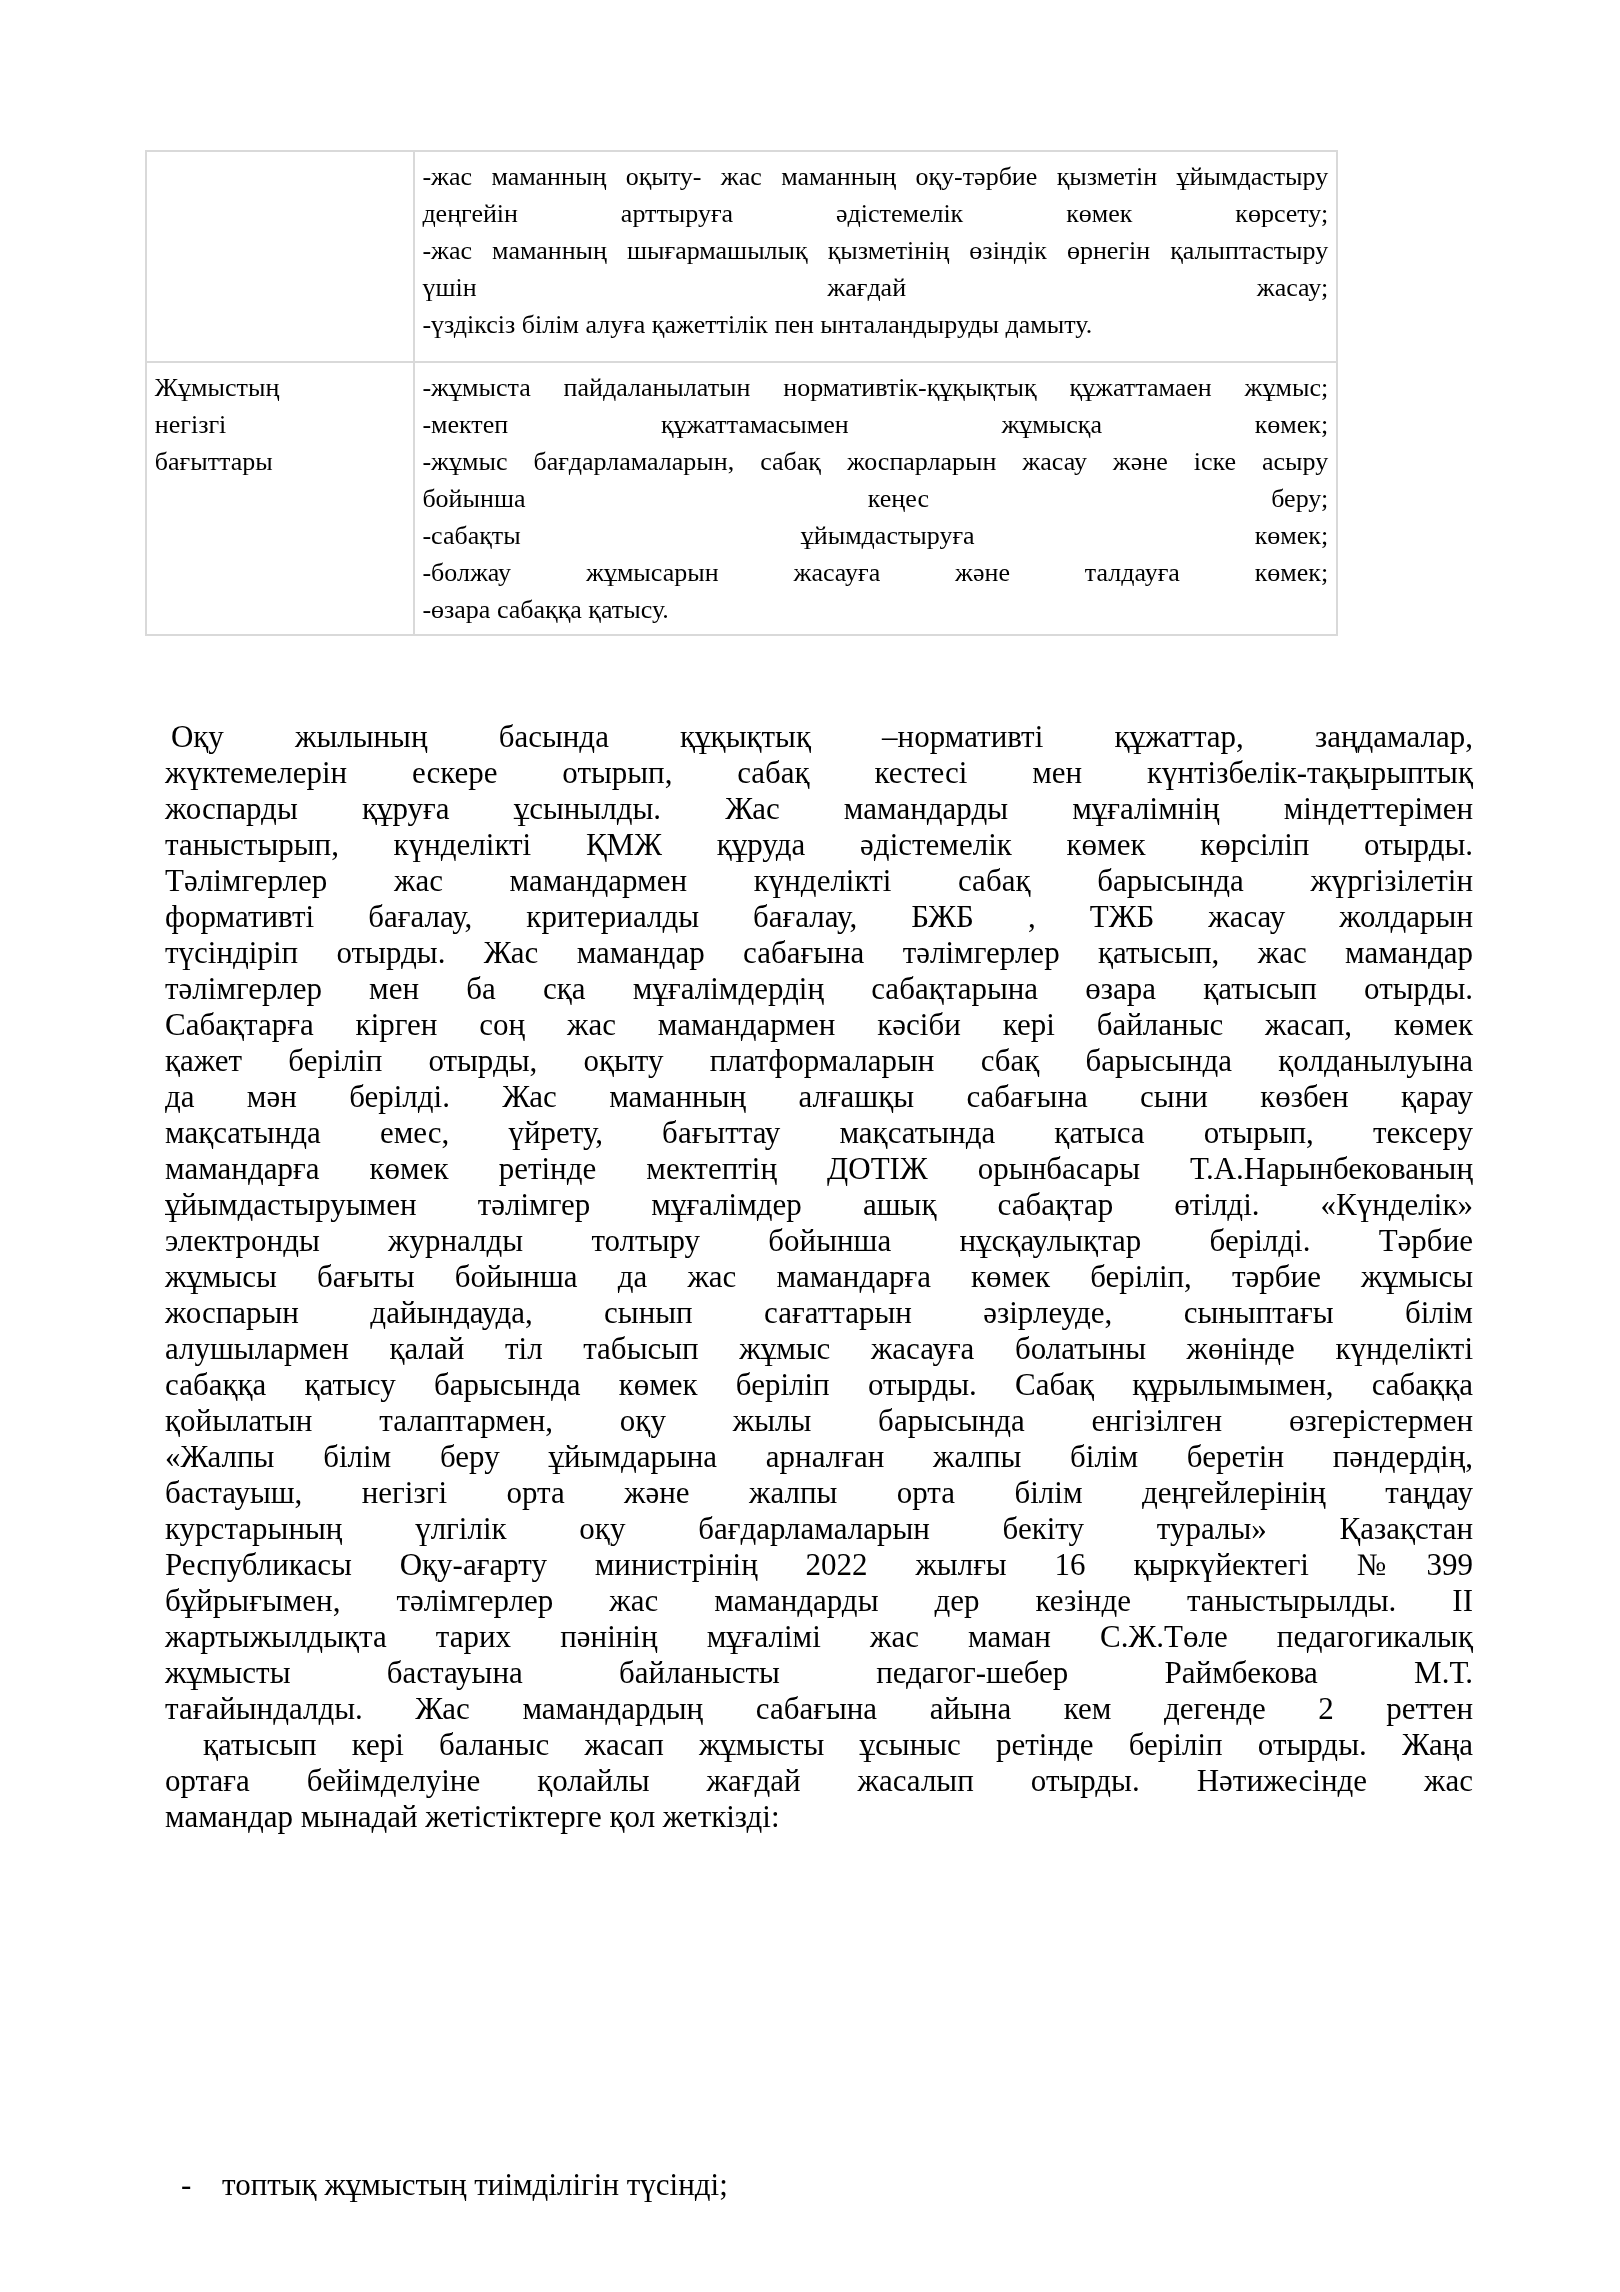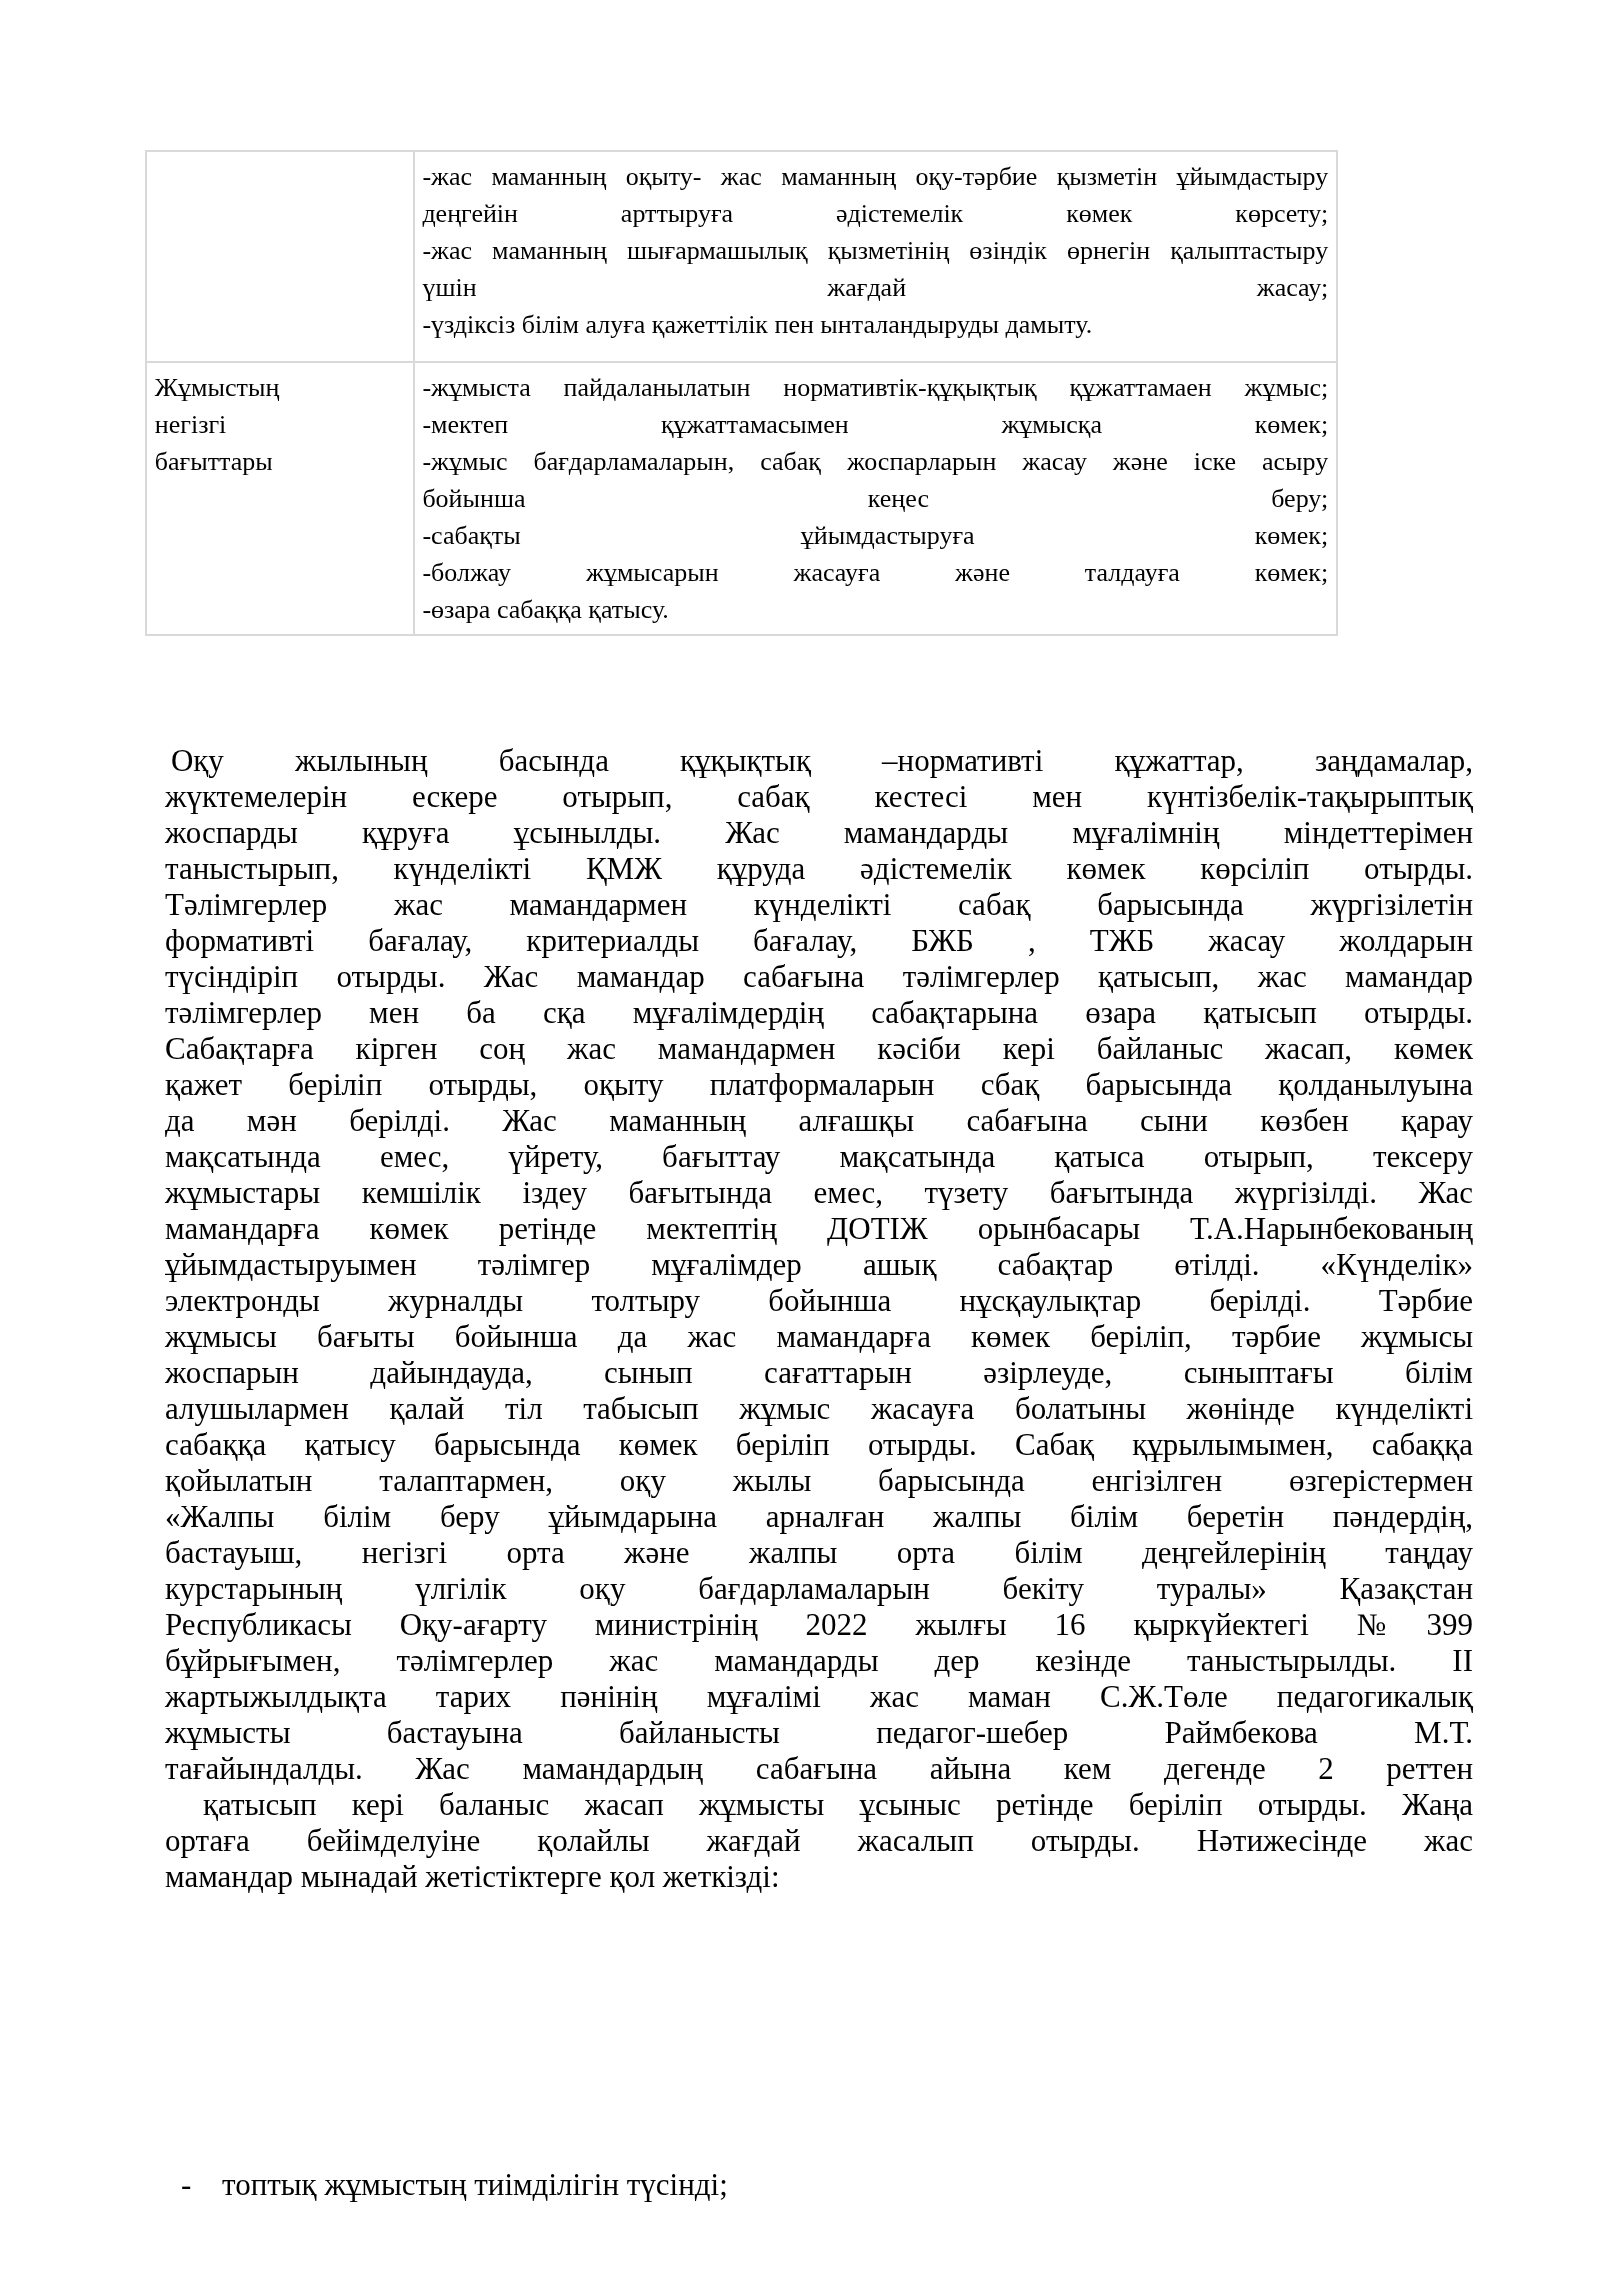--- a/index.html
+++ b/index.html
@@ -10,21 +10,21 @@
     .tbl td { border: 2px solid #d9d9d9; vertical-align: top; padding: 5.9px 7.8px 5.9px 7.8px; font-size: 26px; line-height: 37px; }
     .tbl td.c1 { width: 250px; text-align: left; margin-left: 28px; }
     .tbl td.c2 { text-align: justify; }
     .tbl td.c2 .ln { display: block; text-align: justify; text-align-last: justify; }
     .tbl td.c2 .ln.last { text-align-last: left; }
     .tbl td.c1 .ln { display: block; }
     .row1 td { height: 197px; }
     .row2 td { height: 256px; }
     .row3 td { height: 74px; }
 
-    .body-text { position: absolute; left: 165px; top: 743px; width: 1308px; font-size: 31px; line-height: 36px; }
+    .body-text { position: absolute; left: 165px; top: 719px; width: 1308px; font-size: 31px; line-height: 36px; }
     .body-text .ln { display: block; text-align: justify; text-align-last: justify; white-space: nowrap; word-spacing: 0; }
     .body-text .ln.last { text-align-last: left; }
     .body-text .ln.first { padding-left: 5.9px; }
     .bullet { position: absolute; left: 181px; top: 2167px; font-size: 31px; line-height: 35px; display: flex; }
     .bullet .dash { width: 41px; }
   </style>
 </head>
 <body>
 
 <div class="page">
@@ -66,21 +66,20 @@
       <span class="ln" style="white-space: normal;">жоспарды құруға ұсынылды. Жас мамандарды  мұғалімнің  міндеттерімен</span>
       <span class="ln" style="white-space: normal;">таныстырып, күнделікті ҚМЖ құруда әдістемелік көмек көрсіліп отырды.</span>
       <span class="ln" style="white-space: normal;">Тәлімгерлер жас мамандармен күнделікті сабақ барысында жүргізілетін</span>
       <span class="ln" style="white-space: normal;">формативті бағалау, критериалды бағалау, БЖБ , ТЖБ  жасау жолдарын</span>
       <span class="ln" style="white-space: normal;">түсіндіріп отырды. Жас мамандар сабағына тәлімгерлер қатысып, жас мамандар</span>
       <span class="ln" style="white-space: normal;">тәлімгерлер мен ба сқа мұғалімдердің сабақтарына өзара қатысып отырды.</span>
       <span class="ln" style="white-space: normal;">Сабақтарға кірген соң жас мамандармен кәсіби кері байланыс жасап, көмек</span>
       <span class="ln" style="white-space: normal;">қажет беріліп отырды, оқыту платформаларын сбақ барысында қолданылуына</span>
       <span class="ln" style="white-space: normal;">да мән берілді.  Жас маманның алғашқы сабағына сыни көзбен қарау</span>
       <span class="ln" style="white-space: normal;">мақсатында емес, үйрету, бағыттау мақсатында қатыса отырып, тексеру</span>
-      <span class="ln" style="white-space: normal;">жұмыстары кемшілік іздеу бағытында емес, түзету бағытында жүргізілді. Жас</span>
       <span class="ln" style="white-space: normal;">мамандарға көмек ретінде мектептің ДОТІЖ орынбасары Т.А.Нарынбекованың</span>
       <span class="ln" style="white-space: normal;">ұйымдастыруымен тәлімгер мұғалімдер ашық сабақтар өтілді. «Күнделік»</span>
       <span class="ln" style="white-space: normal;">электронды журналды толтыру бойынша нұсқаулықтар берілді. Тәрбие</span>
       <span class="ln" style="white-space: normal;">жұмысы бағыты бойынша да жас мамандарға көмек беріліп, тәрбие жұмысы</span>
       <span class="ln" style="white-space: normal;">жоспарын дайындауда, сынып сағаттарын әзірлеуде, сыныптағы білім</span>
       <span class="ln" style="white-space: normal;">алушылармен қалай тіл табысып жұмыс жасауға болатыны жөнінде күнделікті</span>
       <span class="ln" style="white-space: normal;">сабаққа қатысу барысында көмек беріліп отырды. Сабақ құрылымымен, сабаққа</span>
       <span class="ln" style="white-space: normal;">қойылатын талаптармен, оқу жылы барысында енгізілген өзгерістермен</span>
       <span class="ln" style="white-space: normal;">«Жалпы білім беру ұйымдарына арналған жалпы білім беретін пәндердің,</span>
       <span class="ln" style="white-space: normal;">бастауыш, негізгі орта және жалпы орта білім деңгейлерінің таңдау</span>

